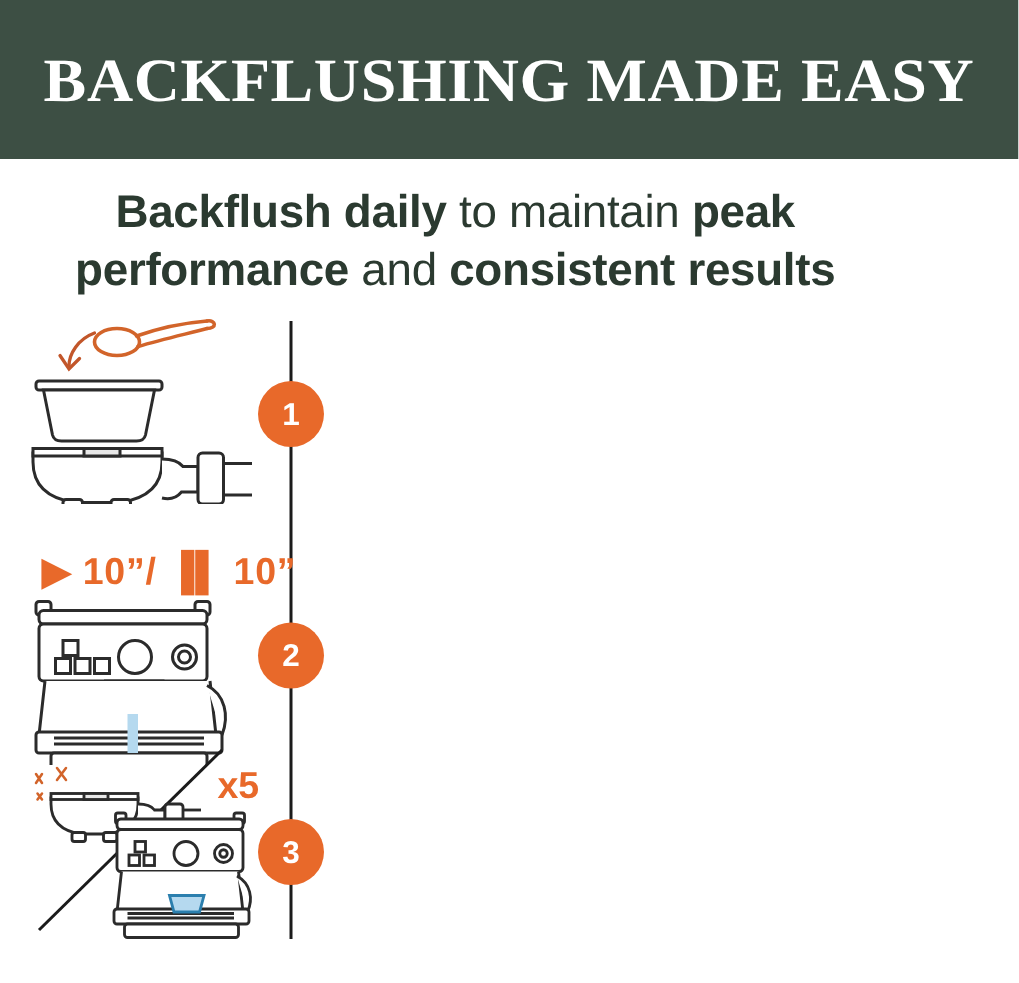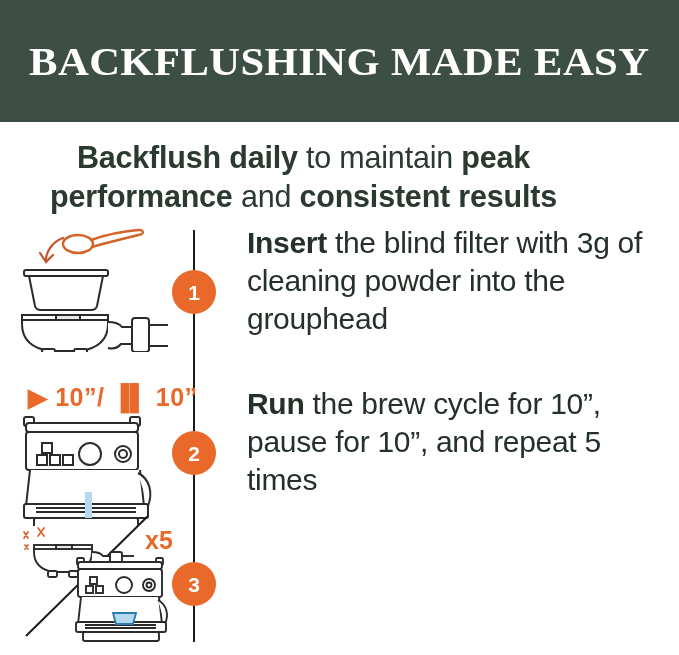--- a/index.html
+++ b/index.html
@@ -11,21 +11,21 @@
     width: 679px;
     height: 655px;
     overflow: hidden;
     font-family: "Liberation Sans", sans-serif;
     -webkit-font-smoothing: antialiased;
   }
 
   
   .banner {
     width: 679px;
-    height: 122px;
+    height: 106px;
     background: #3D4F44;
     display: flex;
     align-items: center;
     justify-content: center;
     box-sizing: border-box;
   }
   .banner-title {
     color: #FFFFFF;
     font-family: "Liberation Serif", "DejaVu Serif", serif;
     font-weight: bold;
@@ -193,21 +193,20 @@
           <path d="M141 103 L160 103"></path>
           <path d="M141 124 L160 124"></path>
         </g>
       </svg>
     </div>
 
     <div class="badge badge-1">
       <span>1</span>
     </div>
 
-    <div class="step-text"><b>Insert</b><span> the blind filter with 3g of cleaning powder into the grouphead</span></div>
   </div>
 
   <div class="step step-2">
 
     <div class="art">
       <div class="cap cap-timer">▶ 10”/ ▐▌ 10”</div>
       <svg width="172" height="115" viewBox="0 0 172 115" fill="none" style="margin-top:28px">
         <g stroke="#2B2B2B" stroke-width="2" fill="#FFFFFF">
 
           <rect x="16" y="6" width="10" height="9" rx="2"></rect>
@@ -244,21 +243,20 @@
         </g>
 
         <rect x="77" y="81" width="7" height="26" fill="#B5D9EF"></rect>
       </svg>
     </div>
 
     <div class="badge badge-2">
       <span>2</span>
     </div>
 
-    <div class="step-text"><b>Run</b><span> the brew cycle for 10”, pause for 10”, and repeat 5 times</span></div>
   </div>
 
   <div class="step step-3">
 
     <div class="art">
       <div class="cap cap-x5">x5</div>
       <svg width="172" height="128" viewBox="0 0 172 128" fill="none">
 
         <path d="M140 2 L18 122" stroke="#1B1B1B" stroke-width="2"></path>
 

